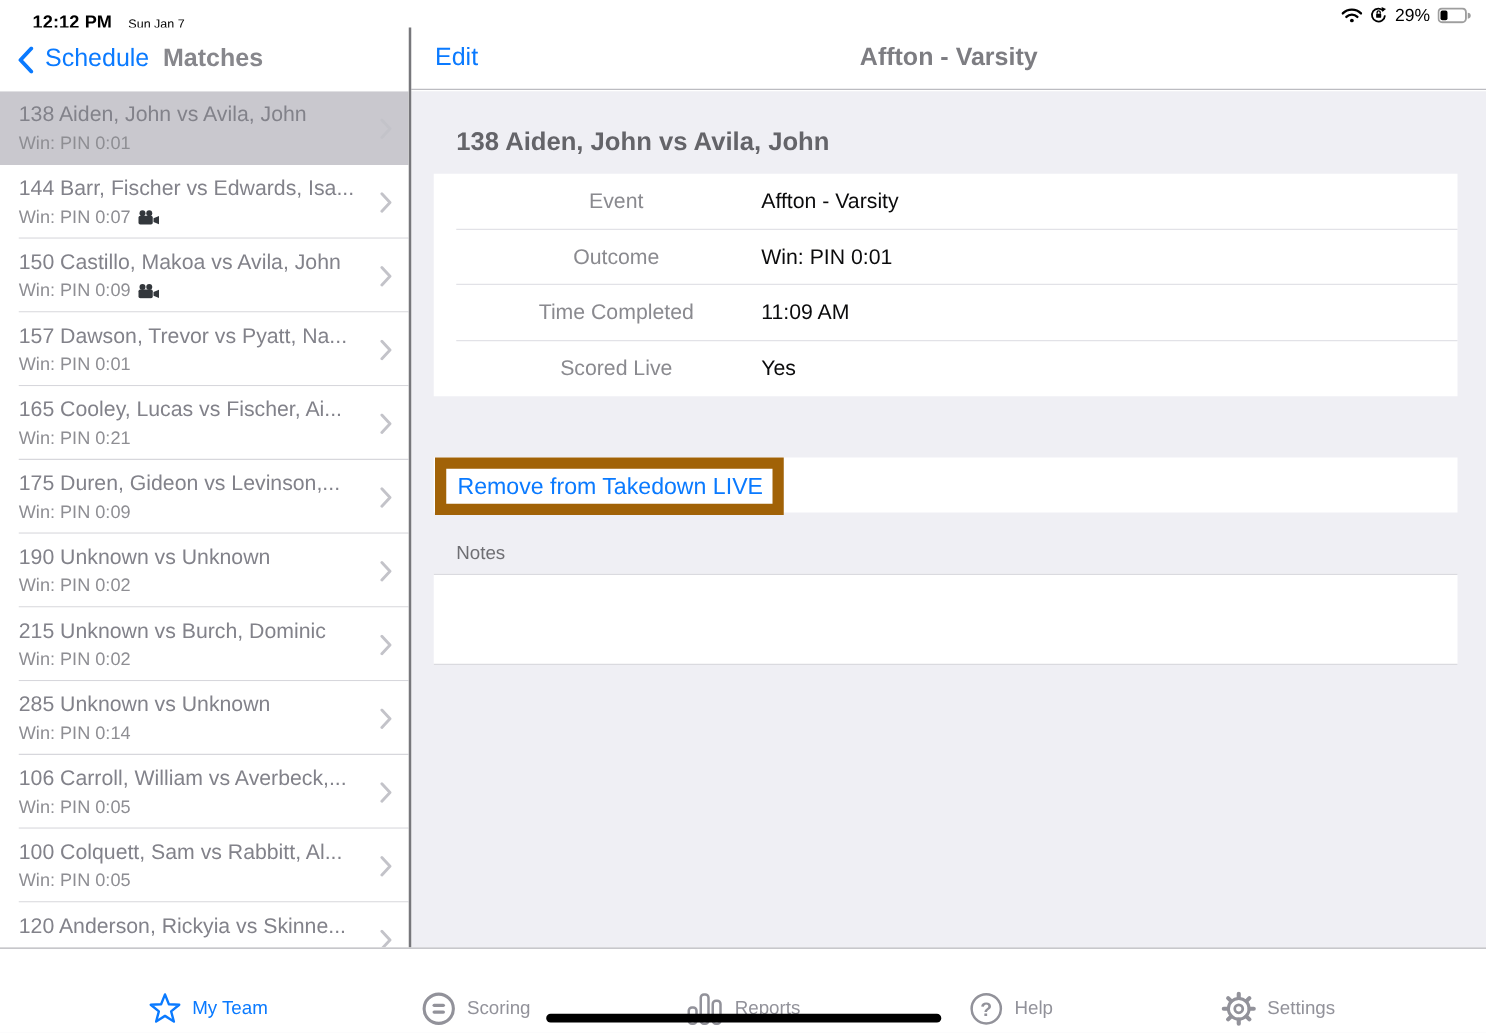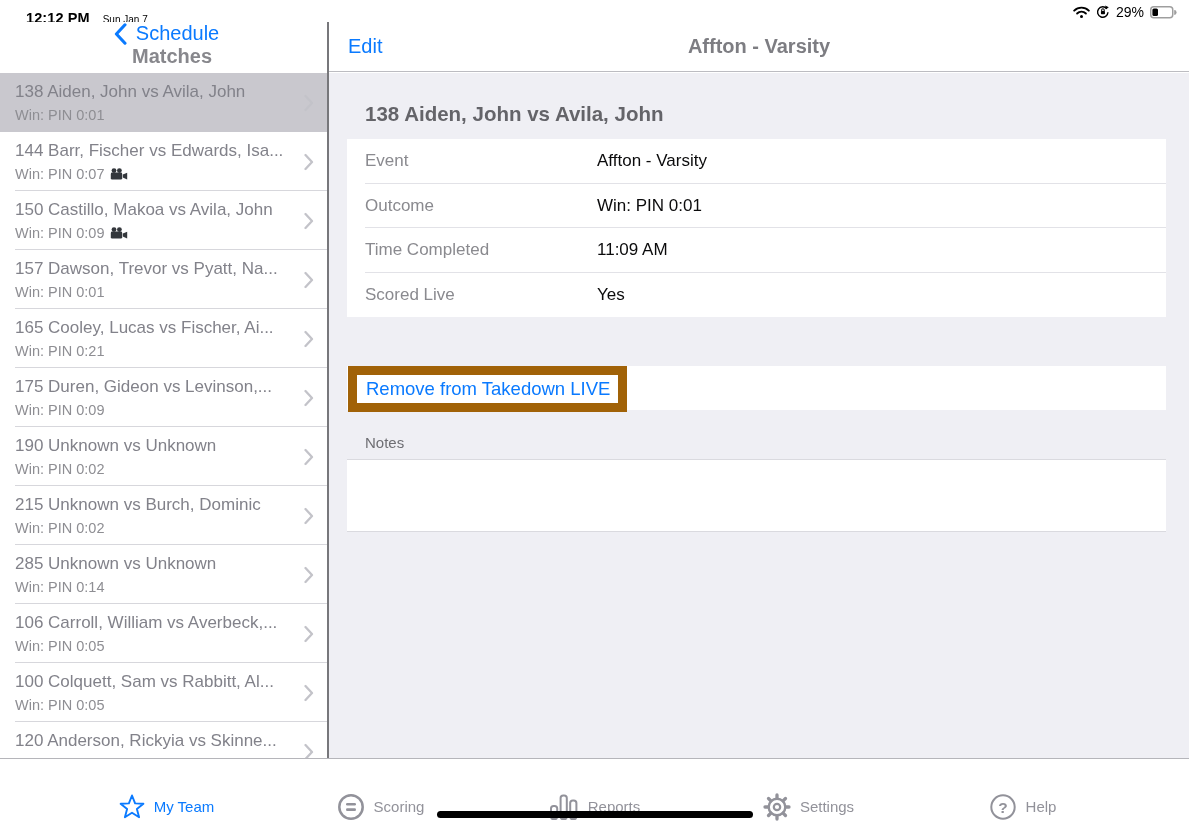--- a/index.html
+++ b/index.html
@@ -12,21 +12,21 @@
     display:flex; justify-content:space-between; align-items:center; padding:2px 12px 0 14px; }
   .status-left { display:flex; align-items:baseline; gap:13px; }
   .status-time { font-size:14.5px; font-weight:700; color:#000; letter-spacing:.1px; }
   .status-date { font-size:10px; font-weight:500; color:#000;margin-top:16px; }
   .status-right { display:flex; align-items:center; gap:6px; }
   .status-right svg { display:block; }
   .status-pct { font-size:14px; color:#000; font-weight:500; }
 
   
   .sidebar { position:absolute; top:22px; left:0; width:327px; bottom:68px; background:#fff; overflow:hidden; }
-  .side-nav { height:51px; display:flex; align-items:center; padding:0 8px 0 14px;flex-direction:column; }
+  .side-nav { height:51px; display:flex; align-items:center; padding:0 8px 0 14px; }
   .back-btn { display:flex; align-items:center; gap:9px; color:#0a7aff; cursor:pointer; }
   .back-label { font-size:20px; color:#0a7aff; }
   .side-title { margin-left:11px; font-size:20px; font-weight:600; color:#87878c; }
 
   .match-list { position:absolute; top:51px; left:0; right:0; bottom:0; overflow:hidden; }
   .match-row { height:59px; position:relative; padding:9px 30px 0 15px; cursor:pointer; background:#fff; }
   .match-row::after { content:""; position:absolute; left:15px; right:0; bottom:0; height:1px; background:#d7d7dc; }
   .match-row.selected { background:#c9c8ce; }
   .match-row.selected::after { display:none; }
   .row-title { font-size:17px; color:#82828a; white-space:nowrap; overflow:hidden; }
@@ -40,21 +40,21 @@
   
   .detail { position:absolute; top:22px; left:329px; right:0; bottom:68px; }
   .detail-nav { position:relative; height:50px; background:#fff; border-bottom:1px solid #bcbcc1; display:flex; align-items:center; }
   .edit-btn { margin-left:19px; font-size:20px; color:#0a7aff; cursor:pointer; position:relative; z-index:2; }
   .detail-title { position:absolute; left:0; right:0; text-align:center; font-size:20px; font-weight:600; color:#7d7d82; }
 
   .detail-body { position:absolute; top:51px; left:0; right:0; bottom:0; background:#efeff4; padding:0 23px 0 18px; }
   .detail-heading { margin:31px 0 0 18px; font-size:20.5px; line-height:20px; font-weight:700; color:#646469; }
 
   .fields-card { margin-top:15px; background:#fff; }
-  .field-row { height:44.5px; display:flex; align-items:center; padding-left:18px; position:relative; }
+  .field-row { height:44.5px; display:flex; align-items:center; padding-left:30px; position:relative;text-align:center; }
   .field-row:not(:last-child)::after { content:""; position:absolute; left:18px; right:0; bottom:0; height:1px; background:#e2e2e7; }
   .field-label { width:232px; flex:none; font-size:17px; color:#8a8a8f; }
   .field-value { font-size:17px; color:#0b0b0c; }
 
   .button-row { margin-top:49px; background:#fff; height:44px; position:relative; }
   .annotation-box { position:absolute; left:1px; top:0; width:279px; height:46px;
     border:9px solid #a16207; background:#fff; display:flex; align-items:center; z-index:2; }
   .remove-link { padding-left:9px; font-size:18.5px; color:#0a7aff; white-space:nowrap; cursor:pointer; }
 
   .notes-label { margin:24px 0 0 18px; font-size:15px; color:#6e6e73; }
@@ -367,26 +367,26 @@
       <span>Scoring</span>
     </div>
     <div class="tab-item">
       <svg width="30" height="28">
           <use href="#sym-reports"></use>
         </svg>
       <span>Reports</span>
     </div>
     <div class="tab-item">
       <svg width="28" height="28">
-          <use href="#sym-settings"></use>
-        </svg>
-      <span>Settings</span>
+          <use href="#sym-help"></use>
+        </svg>
+      <span>Help</span>
     </div>
     <div class="tab-item">
       <svg width="28" height="28">
-          <use href="#sym-help"></use>
-        </svg>
-      <span>Help</span>
+          <use href="#sym-settings"></use>
+        </svg>
+      <span>Settings</span>
     </div>
   </div>
 
   <div class="home-indicator"></div>
 </div>
 
 </body></html>

